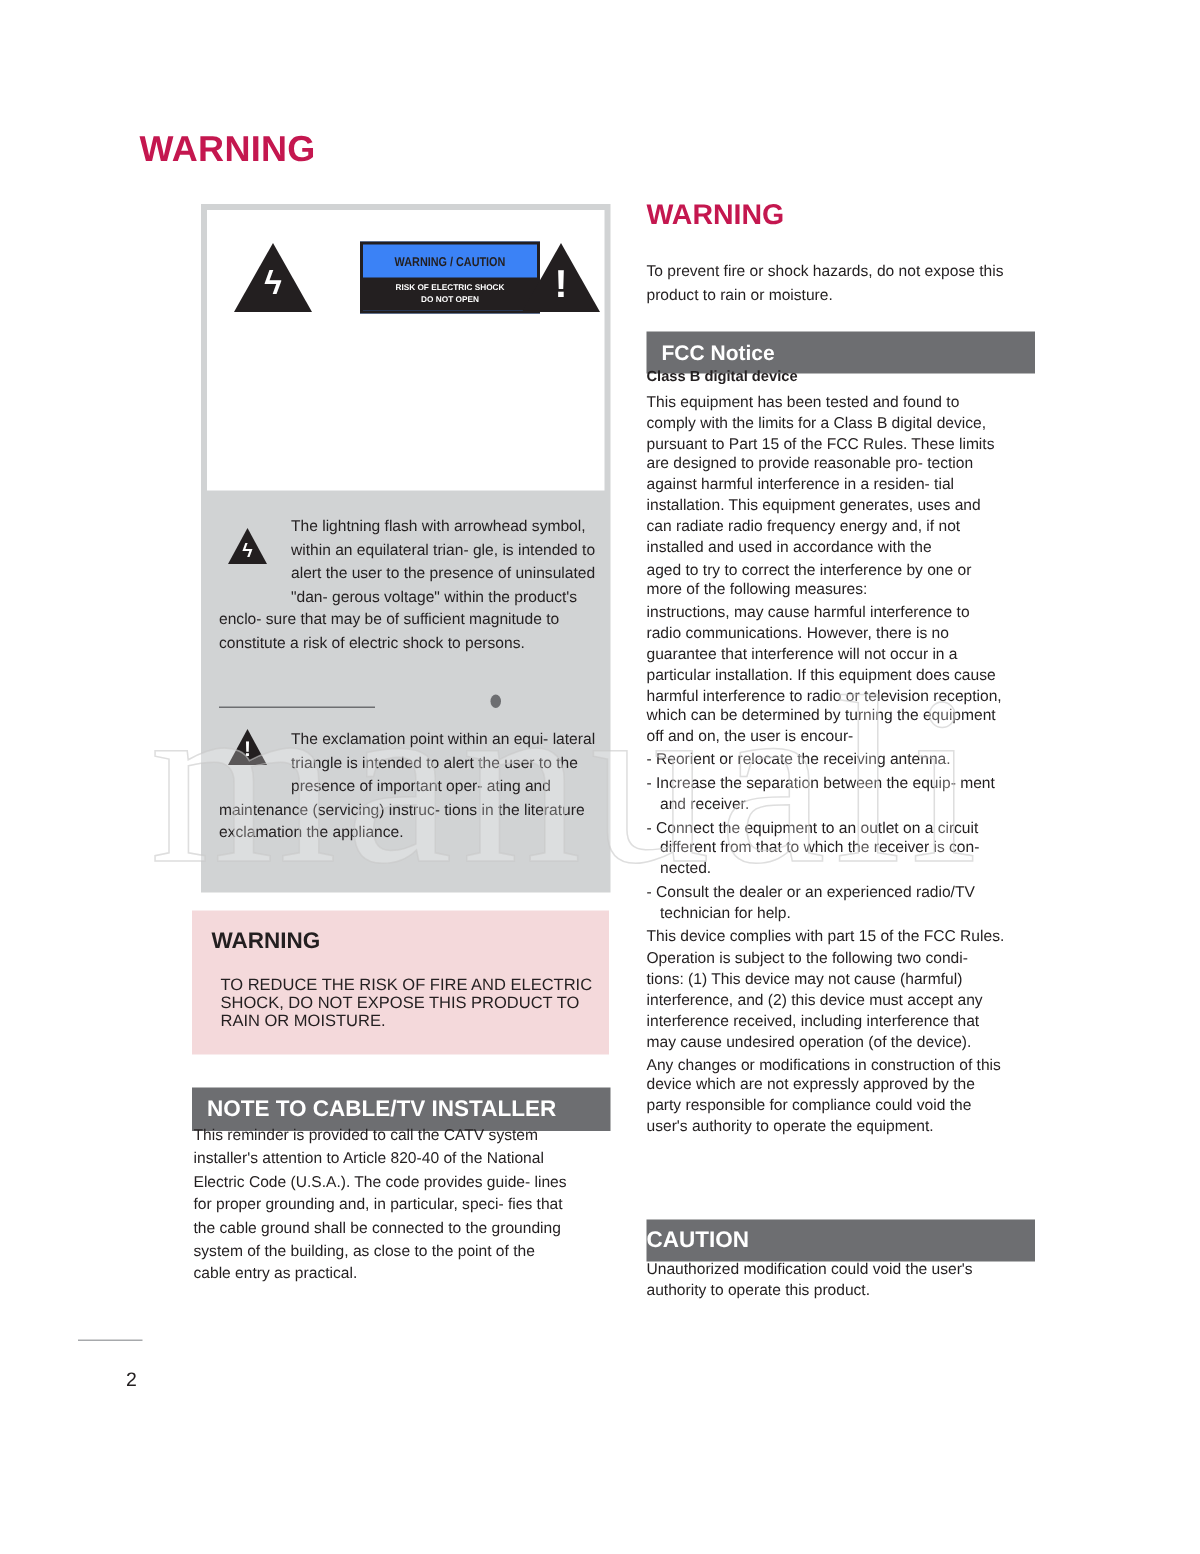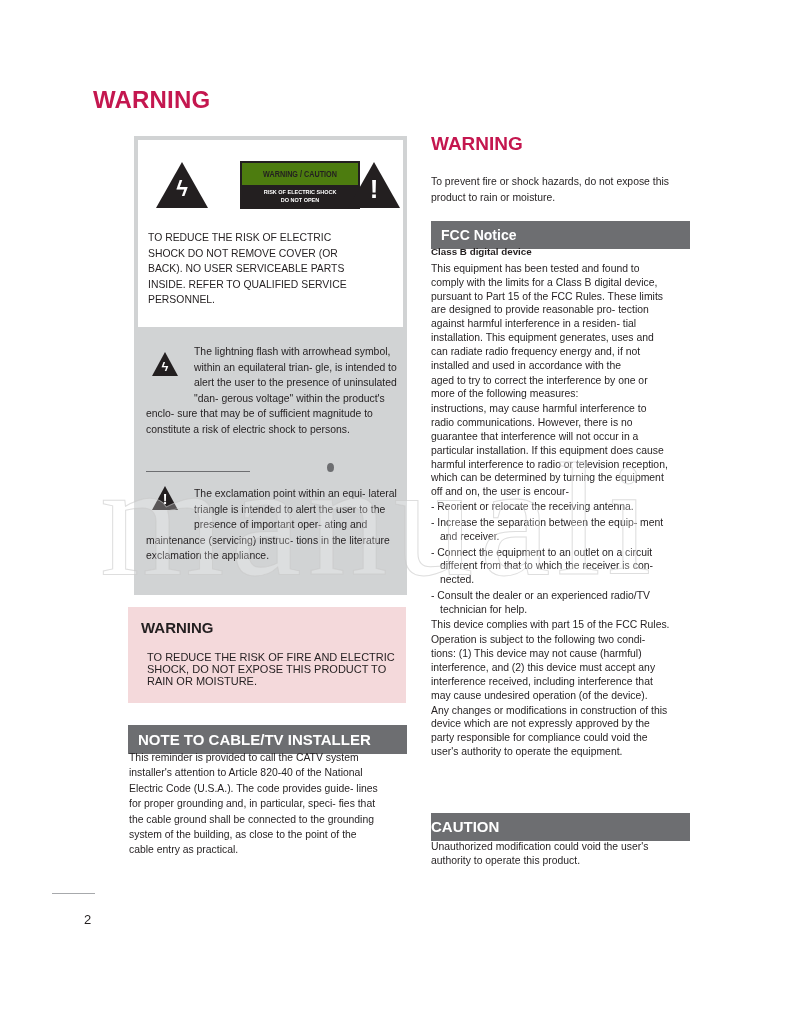--- a/index.html
+++ b/index.html
@@ -26,21 +26,21 @@
     .tri {
       position: absolute; width: 0; height: 0;
       border-left: 26px solid transparent; border-right: 26px solid transparent;
       border-bottom: 46px solid #231f20;
     }
     .tri-glyph {
       position: absolute; color: #fff; font-weight: bold; text-align: center; width: 52px;
     }
     .label-box {
       position: absolute; left: 84px; top: 3px; width: 120px; height: 48px;
-      border: 2px solid #231f20; background: #4d7c0f;
+      border: 2px solid #231f20; background: #3b82f6;
     }
     .label-top {
       height: 22px; font-size: 8.5px; font-weight: bold; text-align: center; line-height: 22px;
       color: #231f20; transform: scaleX(0.85); white-space: nowrap;
     }
     .label-bottom {
       height: 22px; background: #231f20; color: #fff; font-size: 5.5px; font-weight: bold;
       text-align: center; line-height: 8px; padding-top: 3px;
     }
     .inner-text {
@@ -145,21 +145,20 @@
         <div class="label-bottom">
           <div>RISK OF ELECTRIC SHOCK</div>
           <div>DO NOT OPEN</div>
         </div>
       </div>
       <div style="position:absolute;left:192px;top:4px;width:52px;height:46px;">
         <div class="tri" style="left:0;top:0;"></div>
         <div class="tri-glyph" style="left:0;top:12px;font-size:26px;">!</div>
       </div>
     </div>
-    <div class="inner-text">TO REDUCE THE RISK OF ELECTRIC SHOCK DO NOT REMOVE COVER (OR BACK). NO USER SERVICEABLE PARTS INSIDE. REFER TO QUALIFIED SERVICE PERSONNEL.</div>
   </div>
 
   <div class="symbol-desc" style="top:208px;">
     <div class="small-tri">
       <div class="tri"></div>
       <div class="tri-glyph">ϟ</div>
     </div>
     <span>The lightning flash with arrowhead symbol, within an equilateral trian- gle, is intended to alert the user to the presence of uninsulated "dan-</span>
     <span>gerous voltage" within the product's enclo- sure that may be of sufficient magnitude to constitute a risk of electric shock to persons.</span>
   </div>

